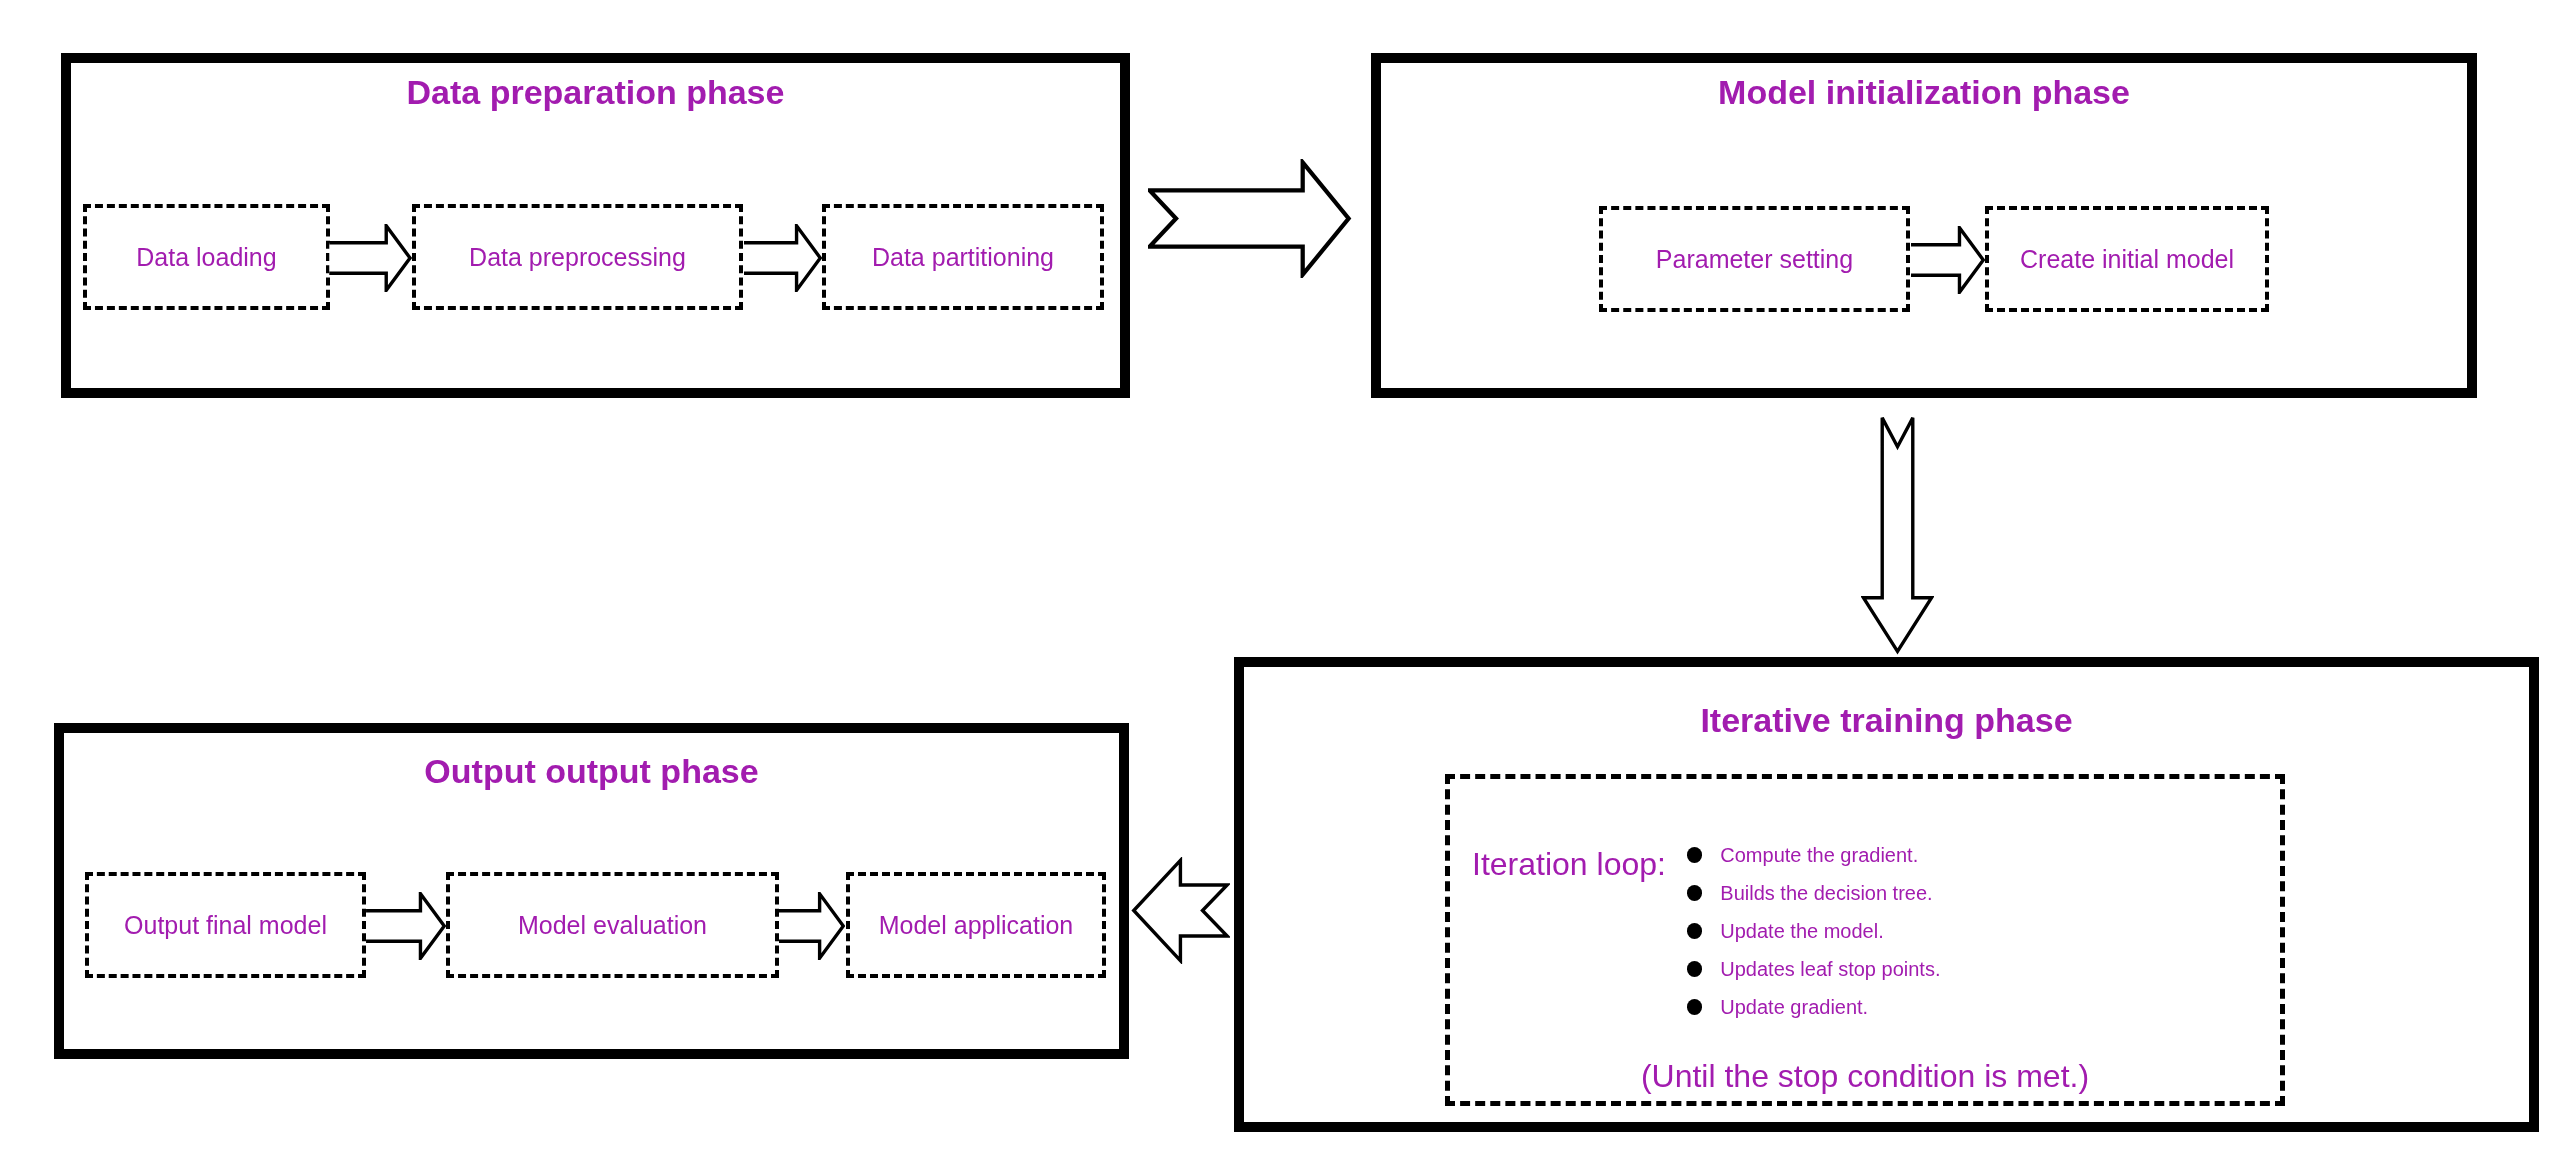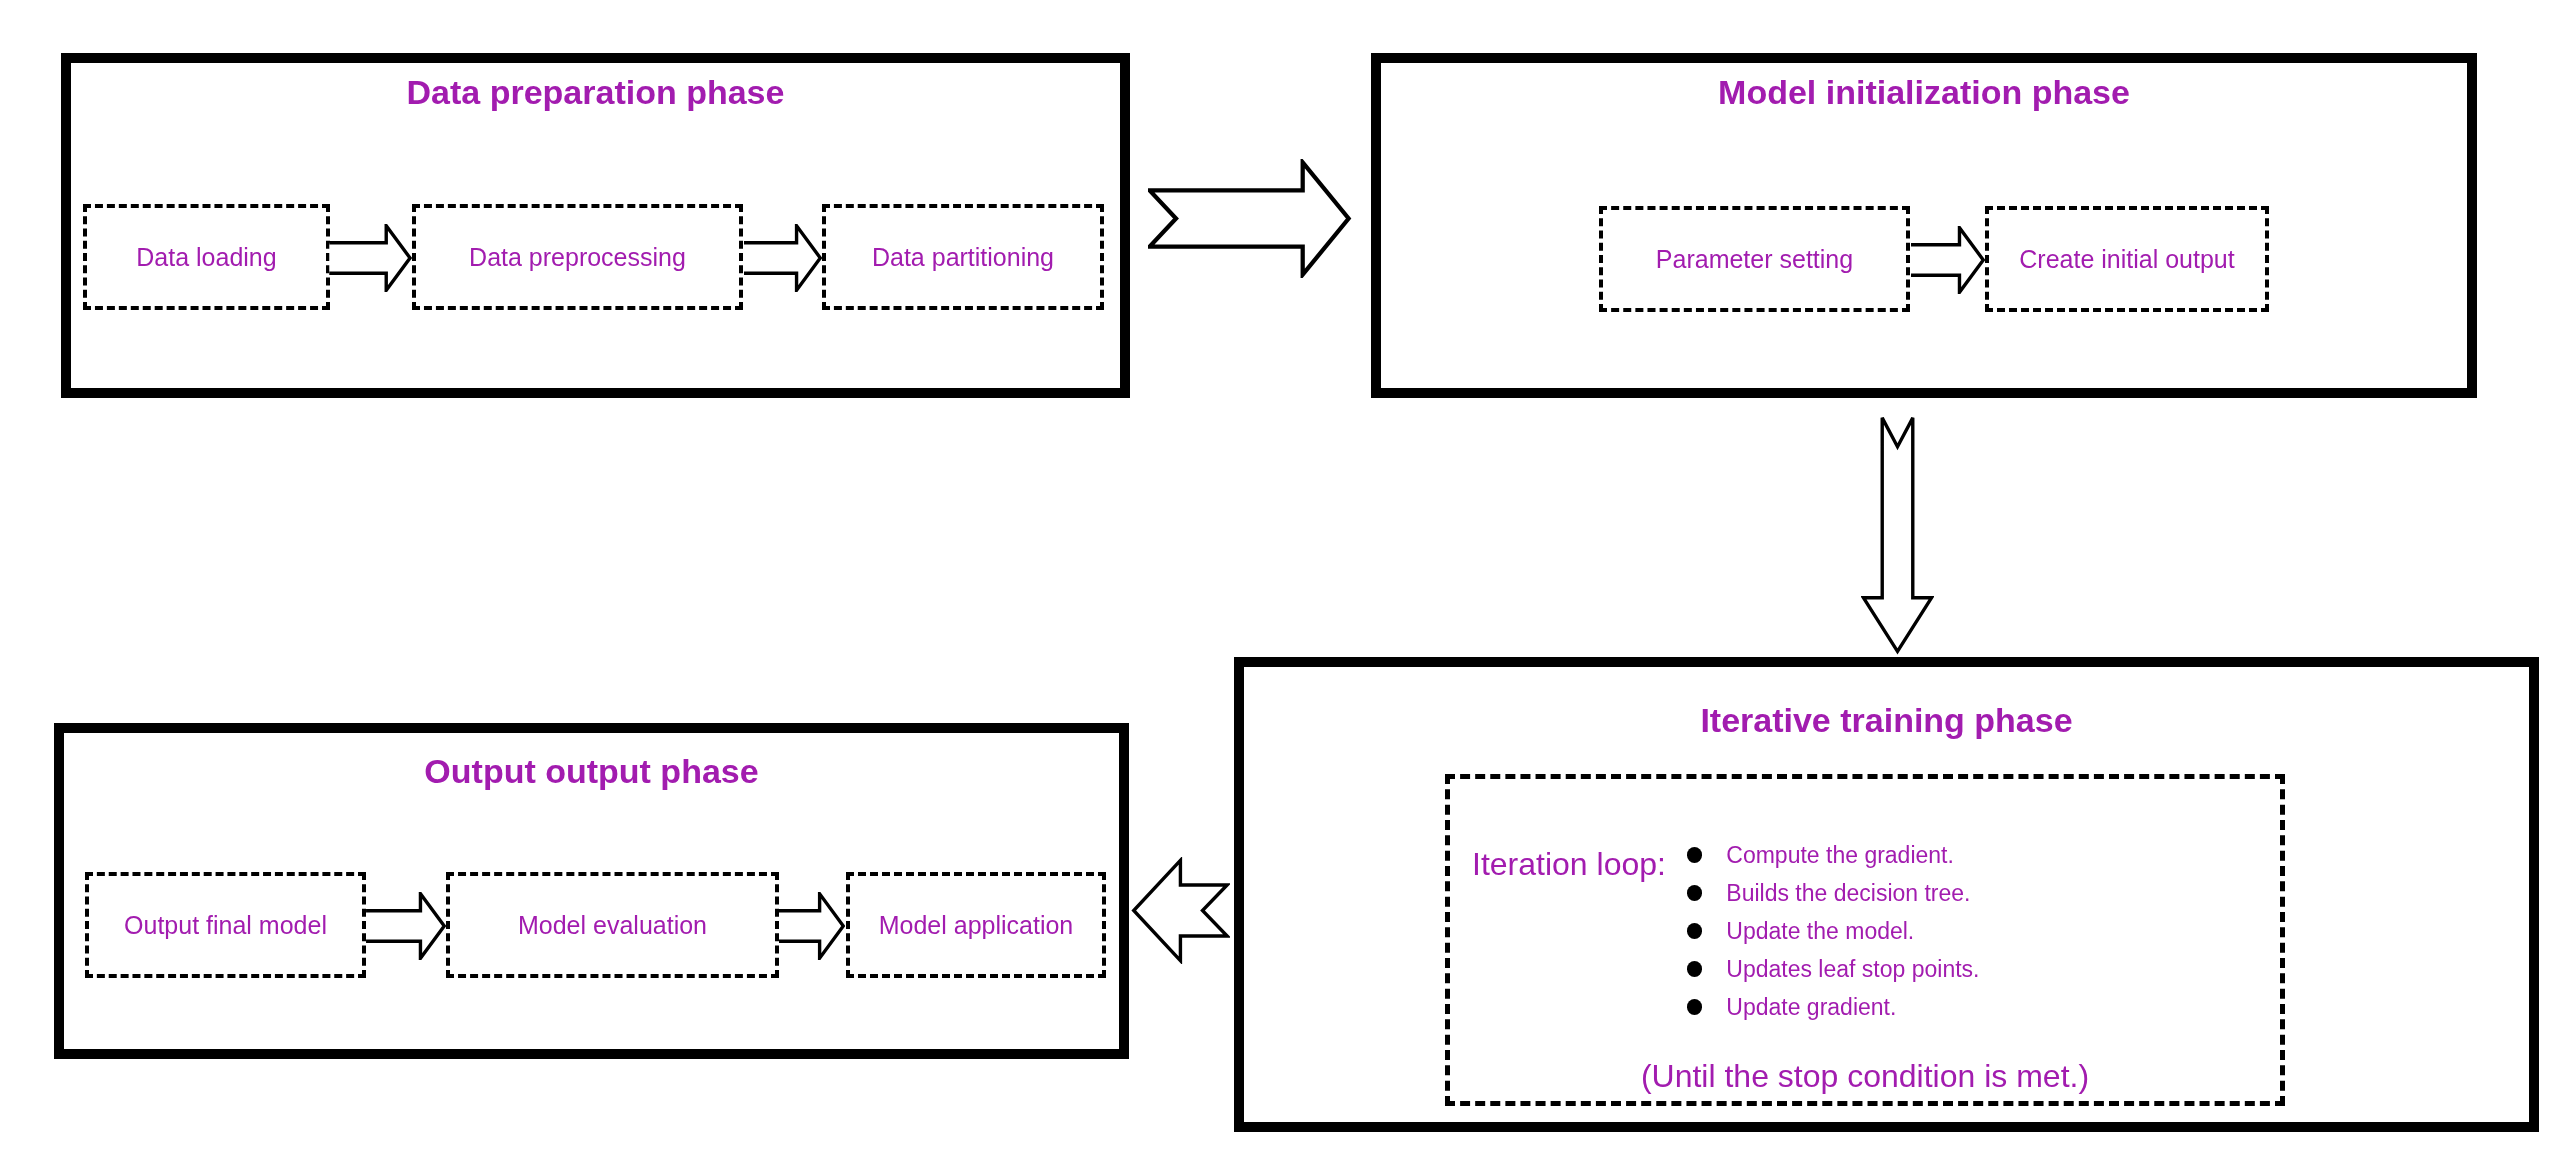--- a/index.html
+++ b/index.html
@@ -50,23 +50,23 @@
     white-space: nowrap;
   }
   .loop-list {
     position: absolute;
     list-style: none;
     margin: 0; padding: 0;
   }
   .loop-list li {
     display: flex;
     align-items: center;
-    gap: 24px;
+    gap: 18px;
     height: 38px;
-    font-size: 23px;
+    font-size: 20px;
     white-space: nowrap;
   }
   .dot {
     width: 15.3px; height: 15.3px;
     border-radius: 50%;
     background: #000000;
     flex: 0 0 auto;
   }
   .stop-note {
     position: absolute;
@@ -107,21 +107,21 @@
   <div class="phase-box" style="left:1371px; top:53px; width:1106px; height:345px;"></div>
   <div class="phase-title" style="left:1371px; top:73px; width:1106px;">Model initialization phase</div>
 
   <div class="step-box" style="left:1599px; top:206px; width:311px; height:106px;">
     <span>Parameter setting</span>
   </div>
   <svg class="arrow" style="left:1911px; top:226px;" width="74" height="68" viewBox="0 0 87 80">
     <path d="M0 22 H57 V2 L85 40 L57 78 V58 H0" fill="#ffffff" stroke="#000000" stroke-width="4"></path>
   </svg>
   <div class="step-box" style="left:1985px; top:206px; width:284px; height:106px;">
-    <span>Create initial output</span>
+    <span>Create initial model</span>
   </div>
 
   <svg class="arrow" style="left:1861px; top:415px;" width="73" height="240" viewBox="0 0 86 282">
     <path d="M25 3 L43 37 L61 3 L61 215 L83 215 L43 278 L3 215 L25 215 Z" fill="#ffffff" stroke="#000000" stroke-width="4"></path>
   </svg>
 
   <div class="phase-box" style="left:1234px; top:657px; width:1305px; height:475px;"></div>
   <div class="phase-title" style="left:1234px; top:701px; width:1305px;">Iterative training phase</div>
 
   <div class="loop-box" style="left:1445px; top:774px; width:840px; height:332px;"></div>

